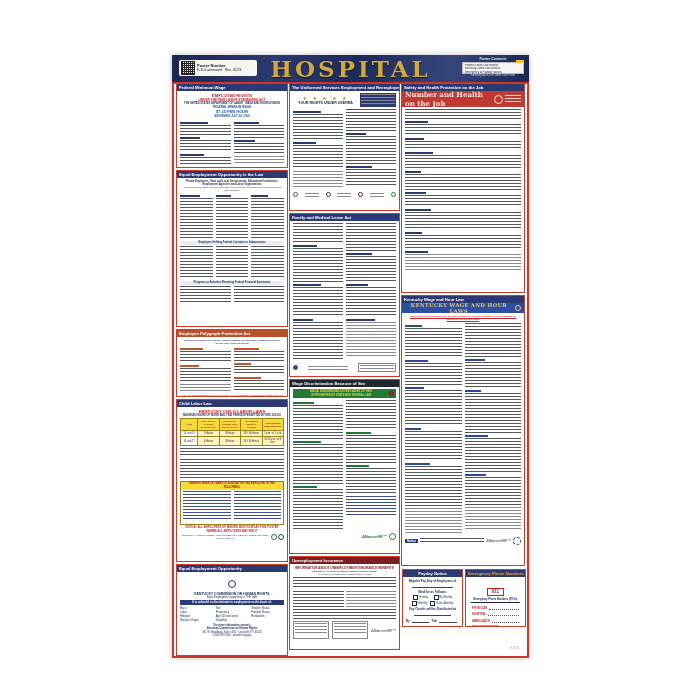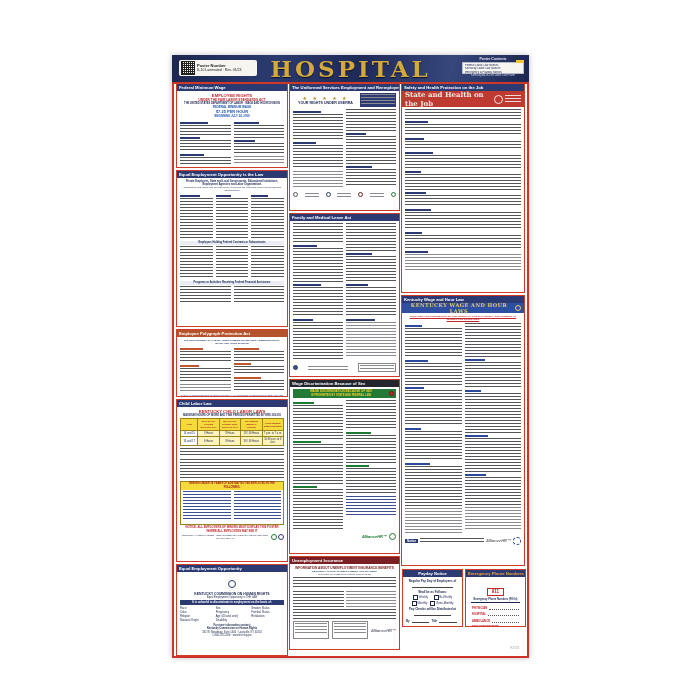--- a/index.html
+++ b/index.html
@@ -409,21 +409,21 @@
           <div class="tx lt" style="height:11px;margin:0;"></div>
         </div>
         <span class="ahr">AllianceHR™</span>
       </div>
     </div>
   </div>
 
   <div class="sec" style="left:229px;top:28px;width:124px;height:210px;">
     <div class="sbar">Safety and Health Protection on the Job</div>
     <div style="background:#bf3b31;height:16px;display:flex;align-items:center;padding:0 3px;gap:2px;">
-      <span style="flex:1;font-family:'DejaVu Serif',serif;font-size:7px;color:#f3e9e4;font-weight:bold;">State and Health on the Job</span>
+      <span style="flex:1;font-family:'DejaVu Serif',serif;font-size:7px;color:#f3e9e4;font-weight:bold;">Number and Health on the Job</span>
       <span class="seal" style="width:9px;height:9px;border:1.5px solid #f3e9e4;"></span>
       <span class="tx lt" style="width:16px;height:8px;margin:0;background-image:repeating-linear-gradient(to bottom,#f0d9d4 0,#f0d9d4 1px,transparent 1px,transparent 3px);"></span>
     </div>
     <div class="sb">
       <div class="tx" style="height:10px"></div>
       <div class="mh" style="width:20%"></div>
       <div class="tx" style="height:12px"></div>
       <div class="mh" style="width:16%"></div>
       <div class="tx" style="height:9px"></div>
       <div class="mh" style="width:24%"></div>

